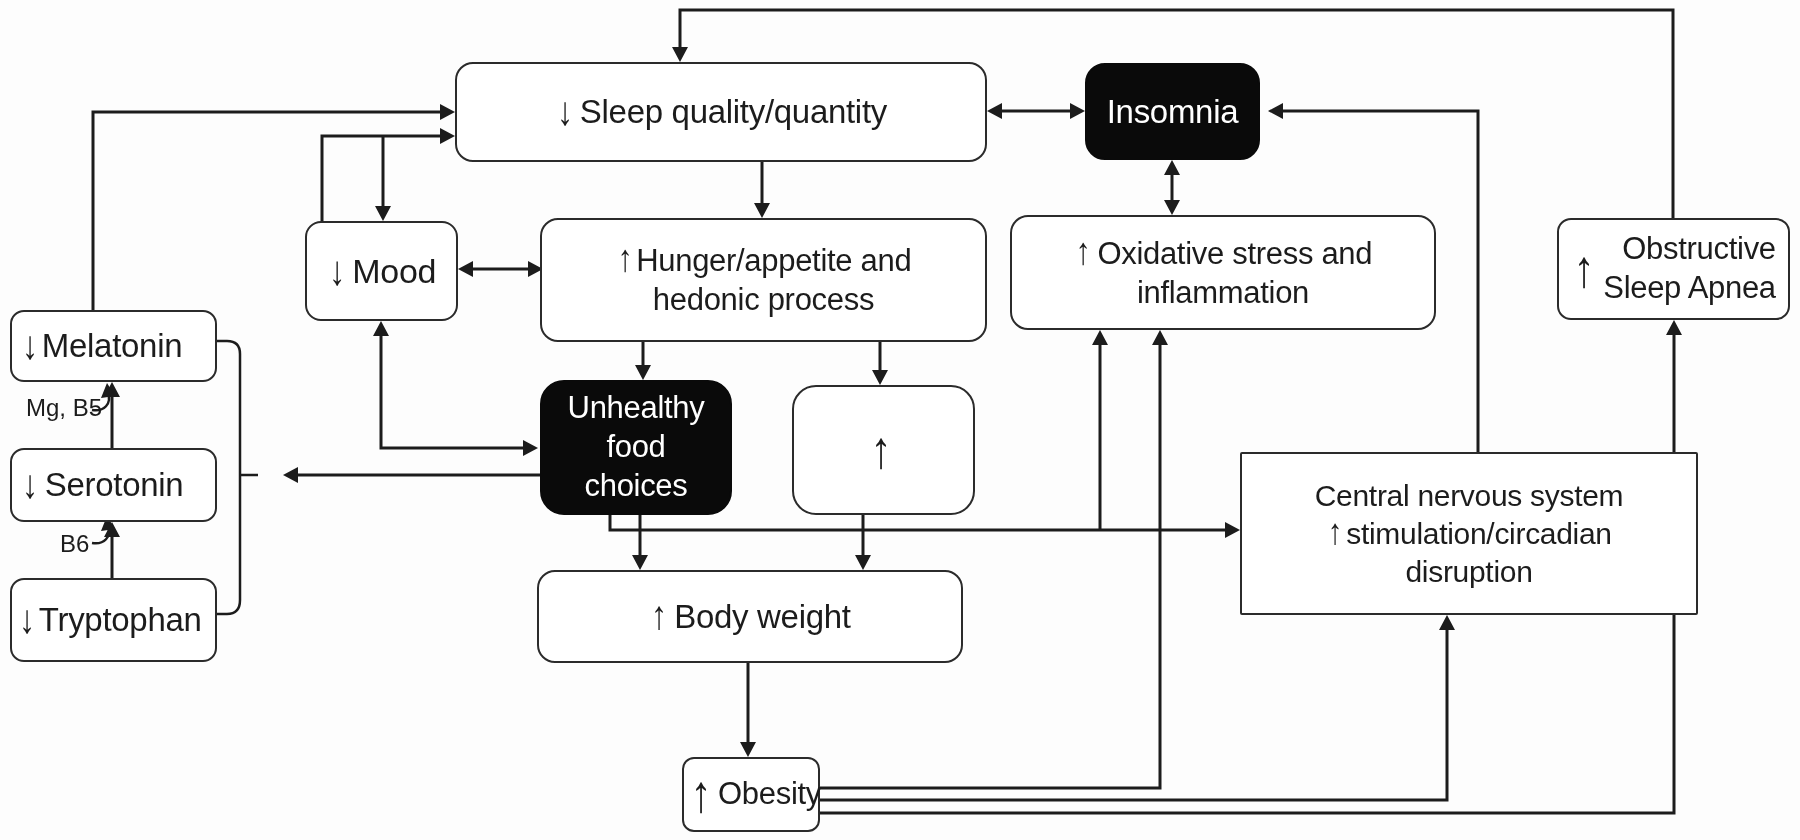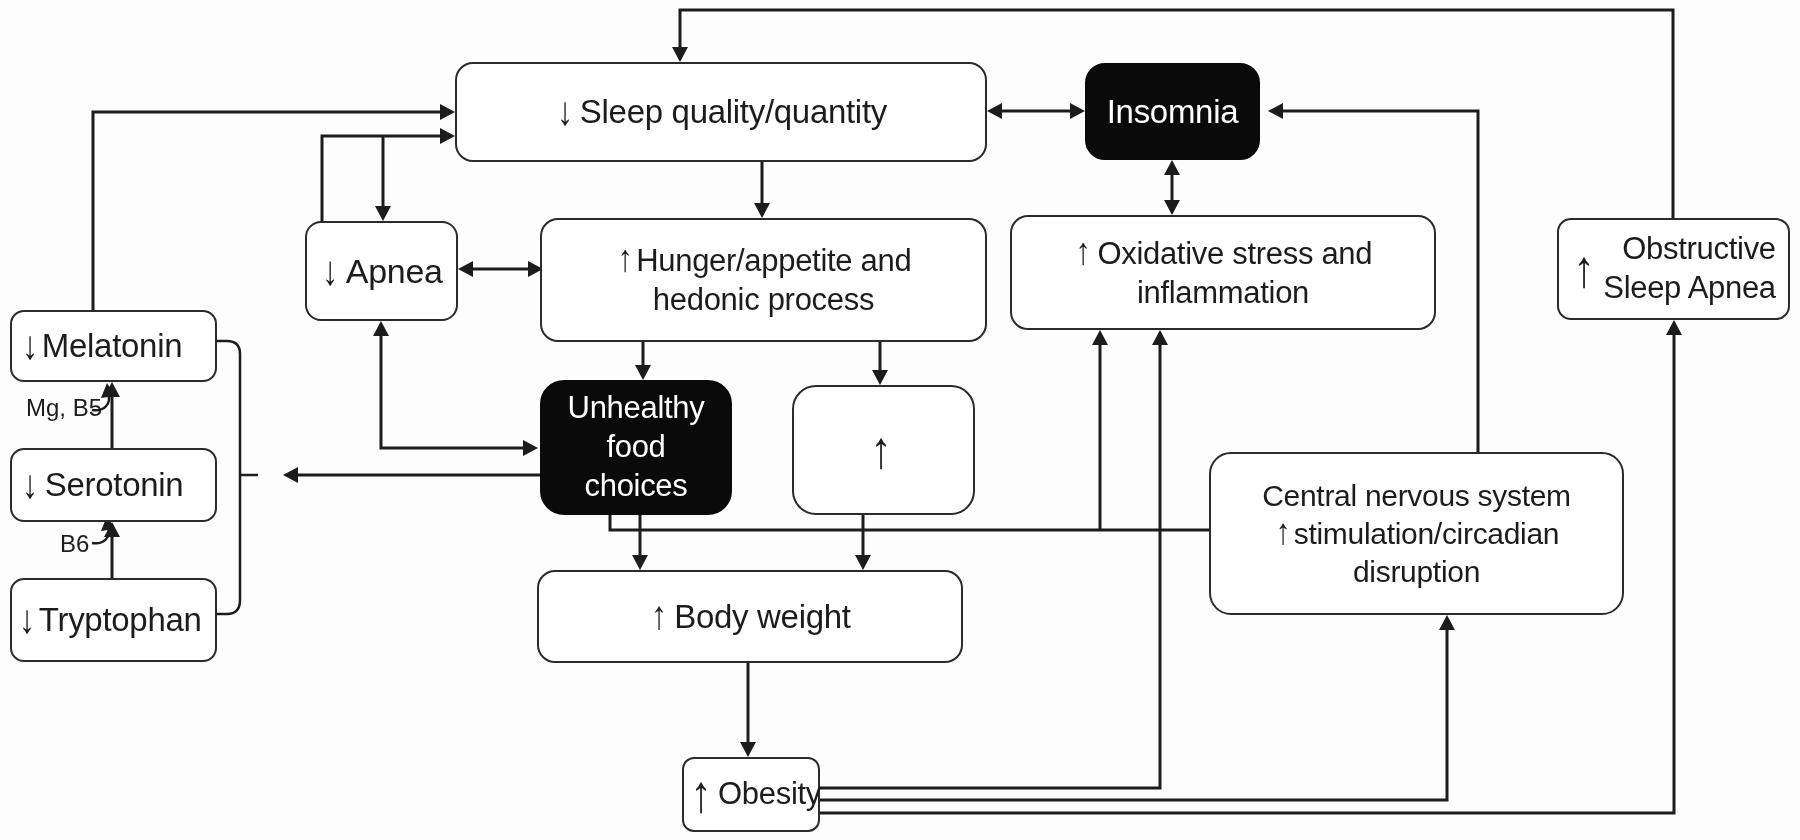--- a/index.html
+++ b/index.html
@@ -34,21 +34,21 @@
   #n-insomnia{left:1085px;top:63px;width:175px;height:97px;border-radius:20px;font-size:33px;}
   #n-mood{left:305px;top:221px;width:153px;height:100px;font-size:34px;}
   #n-hunger{left:540px;top:218px;width:447px;height:124px;border-radius:18px;font-size:31px;}
   #n-oxidative{left:1010px;top:215px;width:426px;height:115px;border-radius:18px;font-size:31px;}
   #n-osa{left:1557px;top:218px;width:233px;height:102px;border-radius:14px;font-size:31px;}
   #n-melatonin{left:10px;top:310px;width:207px;height:72px;border-radius:14px;font-size:33px;}
   #n-serotonin{left:10px;top:448px;width:207px;height:74px;border-radius:14px;font-size:33px;}
   #n-tryptophan{left:10px;top:578px;width:207px;height:84px;border-radius:14px;font-size:33px;padding-left:5px;}
   #n-unhealthy{left:540px;top:380px;width:192px;height:135px;border-radius:24px;font-size:31px;}
   #n-energy{left:792px;top:385px;width:183px;height:130px;border-radius:24px;font-size:31px;}
-  #n-cns{left:1209px;top:452px;width:415px;height:163px;border-radius:22px;font-size:30px;}
+  #n-cns{left:1240px;top:452px;width:458px;height:163px;border-radius:2px;font-size:30px;}
   #n-bodyweight{left:537px;top:570px;width:426px;height:93px;border-radius:18px;font-size:33px;}
   #n-obesity{left:682px;top:757px;width:138px;height:75px;border-radius:12px;font-size:31px;padding-left:4px;}
   #l-mgb5{left:26px;top:394px;}
   #l-b6{left:60px;top:530px;}
 </style>
 </head>
 <body>
 
 <div id="canvas">
 
@@ -164,21 +164,21 @@
     <span class="ar">↓</span>
     <span>Sleep quality/quantity</span>
   </div>
 
   <div class="node dark" id="n-insomnia">
     <span>Insomnia</span>
   </div>
 
   <div class="node" id="n-mood">
     <span class="ar">↓</span>
-    <span>Apnea</span>
+    <span>Mood</span>
   </div>
 
   <div class="node" id="n-hunger">
     <div class="lines">
       <div><span class="ar tight">↑</span><span>Hunger/appetite and</span></div>
       <div>hedonic process</div>
     </div>
   </div>
 
   <div class="node" id="n-oxidative">

